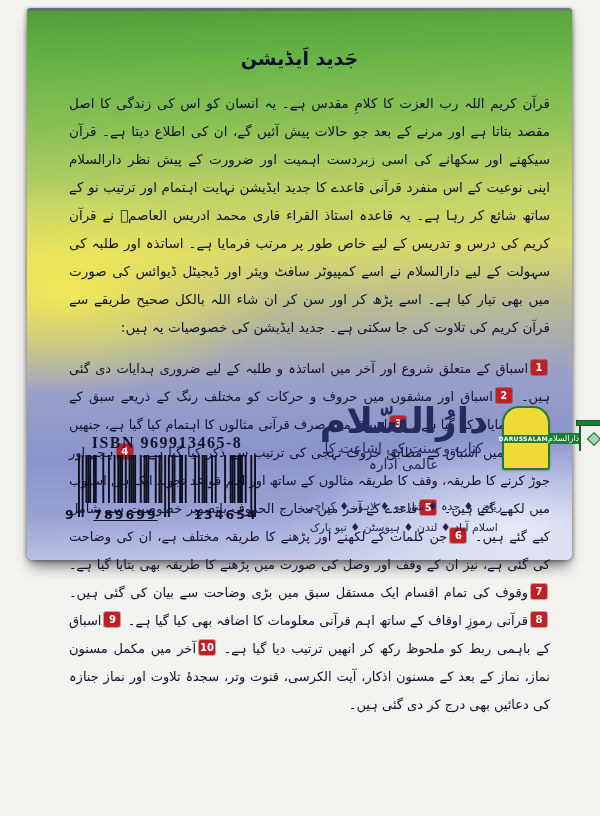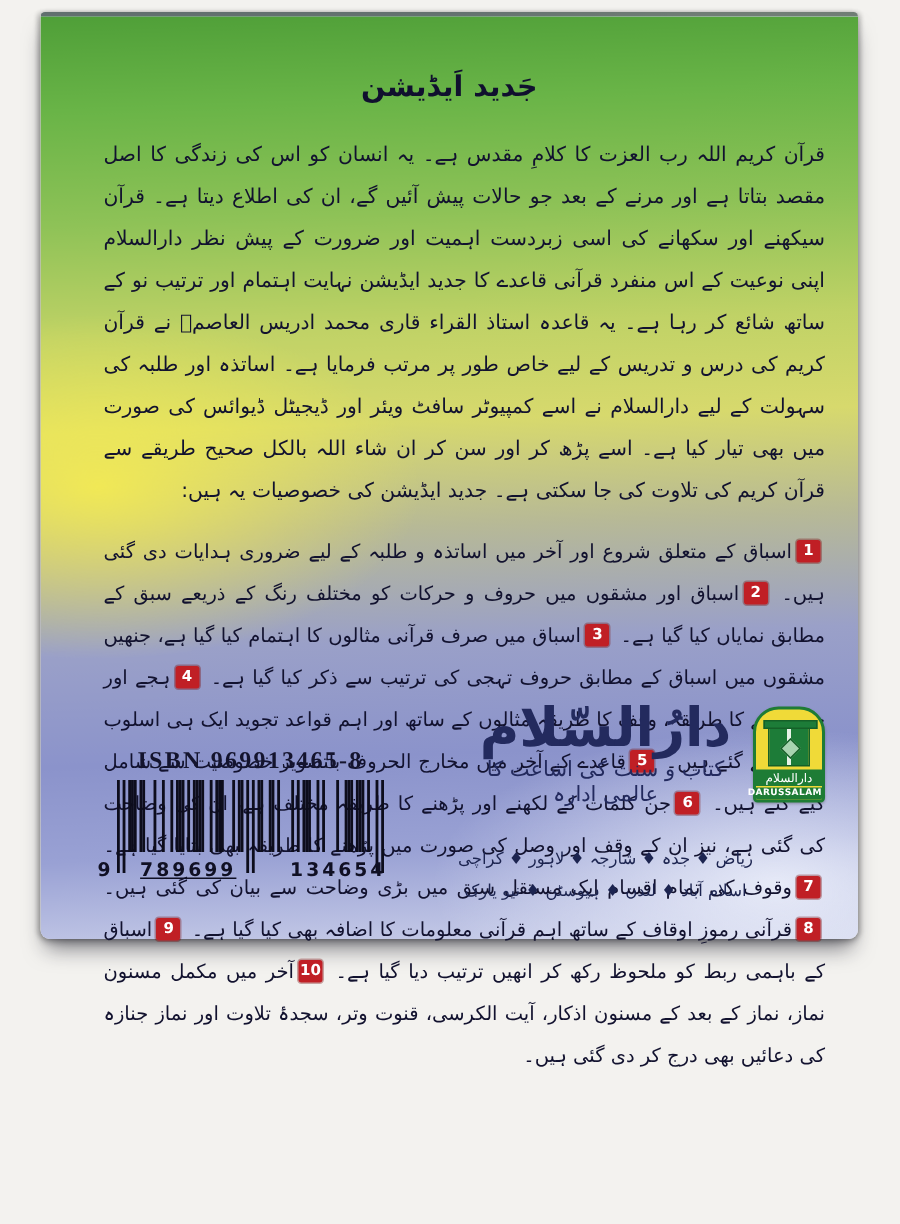--- a/index.html
+++ b/index.html
@@ -2,21 +2,21 @@
 <html lang="ur"><head>
 <meta charset="utf-8">
 <style>
   html,body{margin:0;padding:0;}
   body{
     width:600px;height:816px;position:relative;overflow:hidden;
     background:#f3f2ef;
     font-family:"DejaVu Sans",sans-serif;
   }
   .cover{
-    position:absolute;left:27px;top:8px;width:545px;height:618px;
+    position:absolute;left:27px;top:8px;width:545px;height:552px;
     border-radius:3px 3px 6px 6px;
     border-top:3px solid rgba(24,44,14,0.55);
     box-shadow:0 10px 14px -4px rgba(25,25,40,0.55),0 2px 5px rgba(0,0,0,0.3),-2px 0 3px rgba(0,0,0,0.12),2px 0 3px rgba(0,0,0,0.12);
     background:
       radial-gradient(ellipse 55% 26% at 7% 51%, rgba(248,238,78,0.85), rgba(248,238,78,0) 72%),
       radial-gradient(ellipse 60% 24% at 90% 94%, rgba(240,243,252,0.85), rgba(240,243,252,0) 70%),
       linear-gradient(178deg,#4f9f38 0%,#69b447 10%,#8ec257 22%,#c0d266 34%,#d7d96d 44%,#b7b996 55%,#9aa0c8 67%,#8b93cb 79%,#99a1d4 89%,#c9cee9 100%);
     box-sizing:border-box;
     padding:30px 22px 0 22px;
     color:#16163a;
@@ -62,21 +62,21 @@
   .pub-text{flex:1;text-align:center;color:#1d2456;margin-left:4px;}
   .calligraphy{
     font-size:36px;font-weight:bold;color:#232a5e;line-height:34px;
     letter-spacing:-1px;
   }
   .tagline{font-size:14px;color:#232a5e;margin-top:2px;margin-bottom:24px;}
   .cities{font-size:11px;color:#1c2450;line-height:21px;white-space:nowrap;}
   .logo{
     width:48px;height:64px;background:#f0da38;border:2px solid #1e7c35;
     border-radius:17px 17px 3px 3px;box-sizing:border-box;
-    display:flex;flex-direction:column;align-items:center;justify-content:flex-end;
+    display:flex;align-items:center;justify-content:flex-end;
     margin-top:2px;flex:0 0 auto;
     box-shadow:0 1px 2px rgba(0,0,0,0.25);
   }
   .logo-book{
     position:relative;width:28px;height:27px;margin-bottom:2px;
     background:linear-gradient(90deg,#1d7c38 44%,#e8f3e8 44%,#e8f3e8 56%,#1d7c38 56%);
     border:1px solid #156028;box-sizing:border-box;
   }
   .logo-book::before{
     content:"";position:absolute;left:-4px;top:-5px;width:34px;height:4px;

